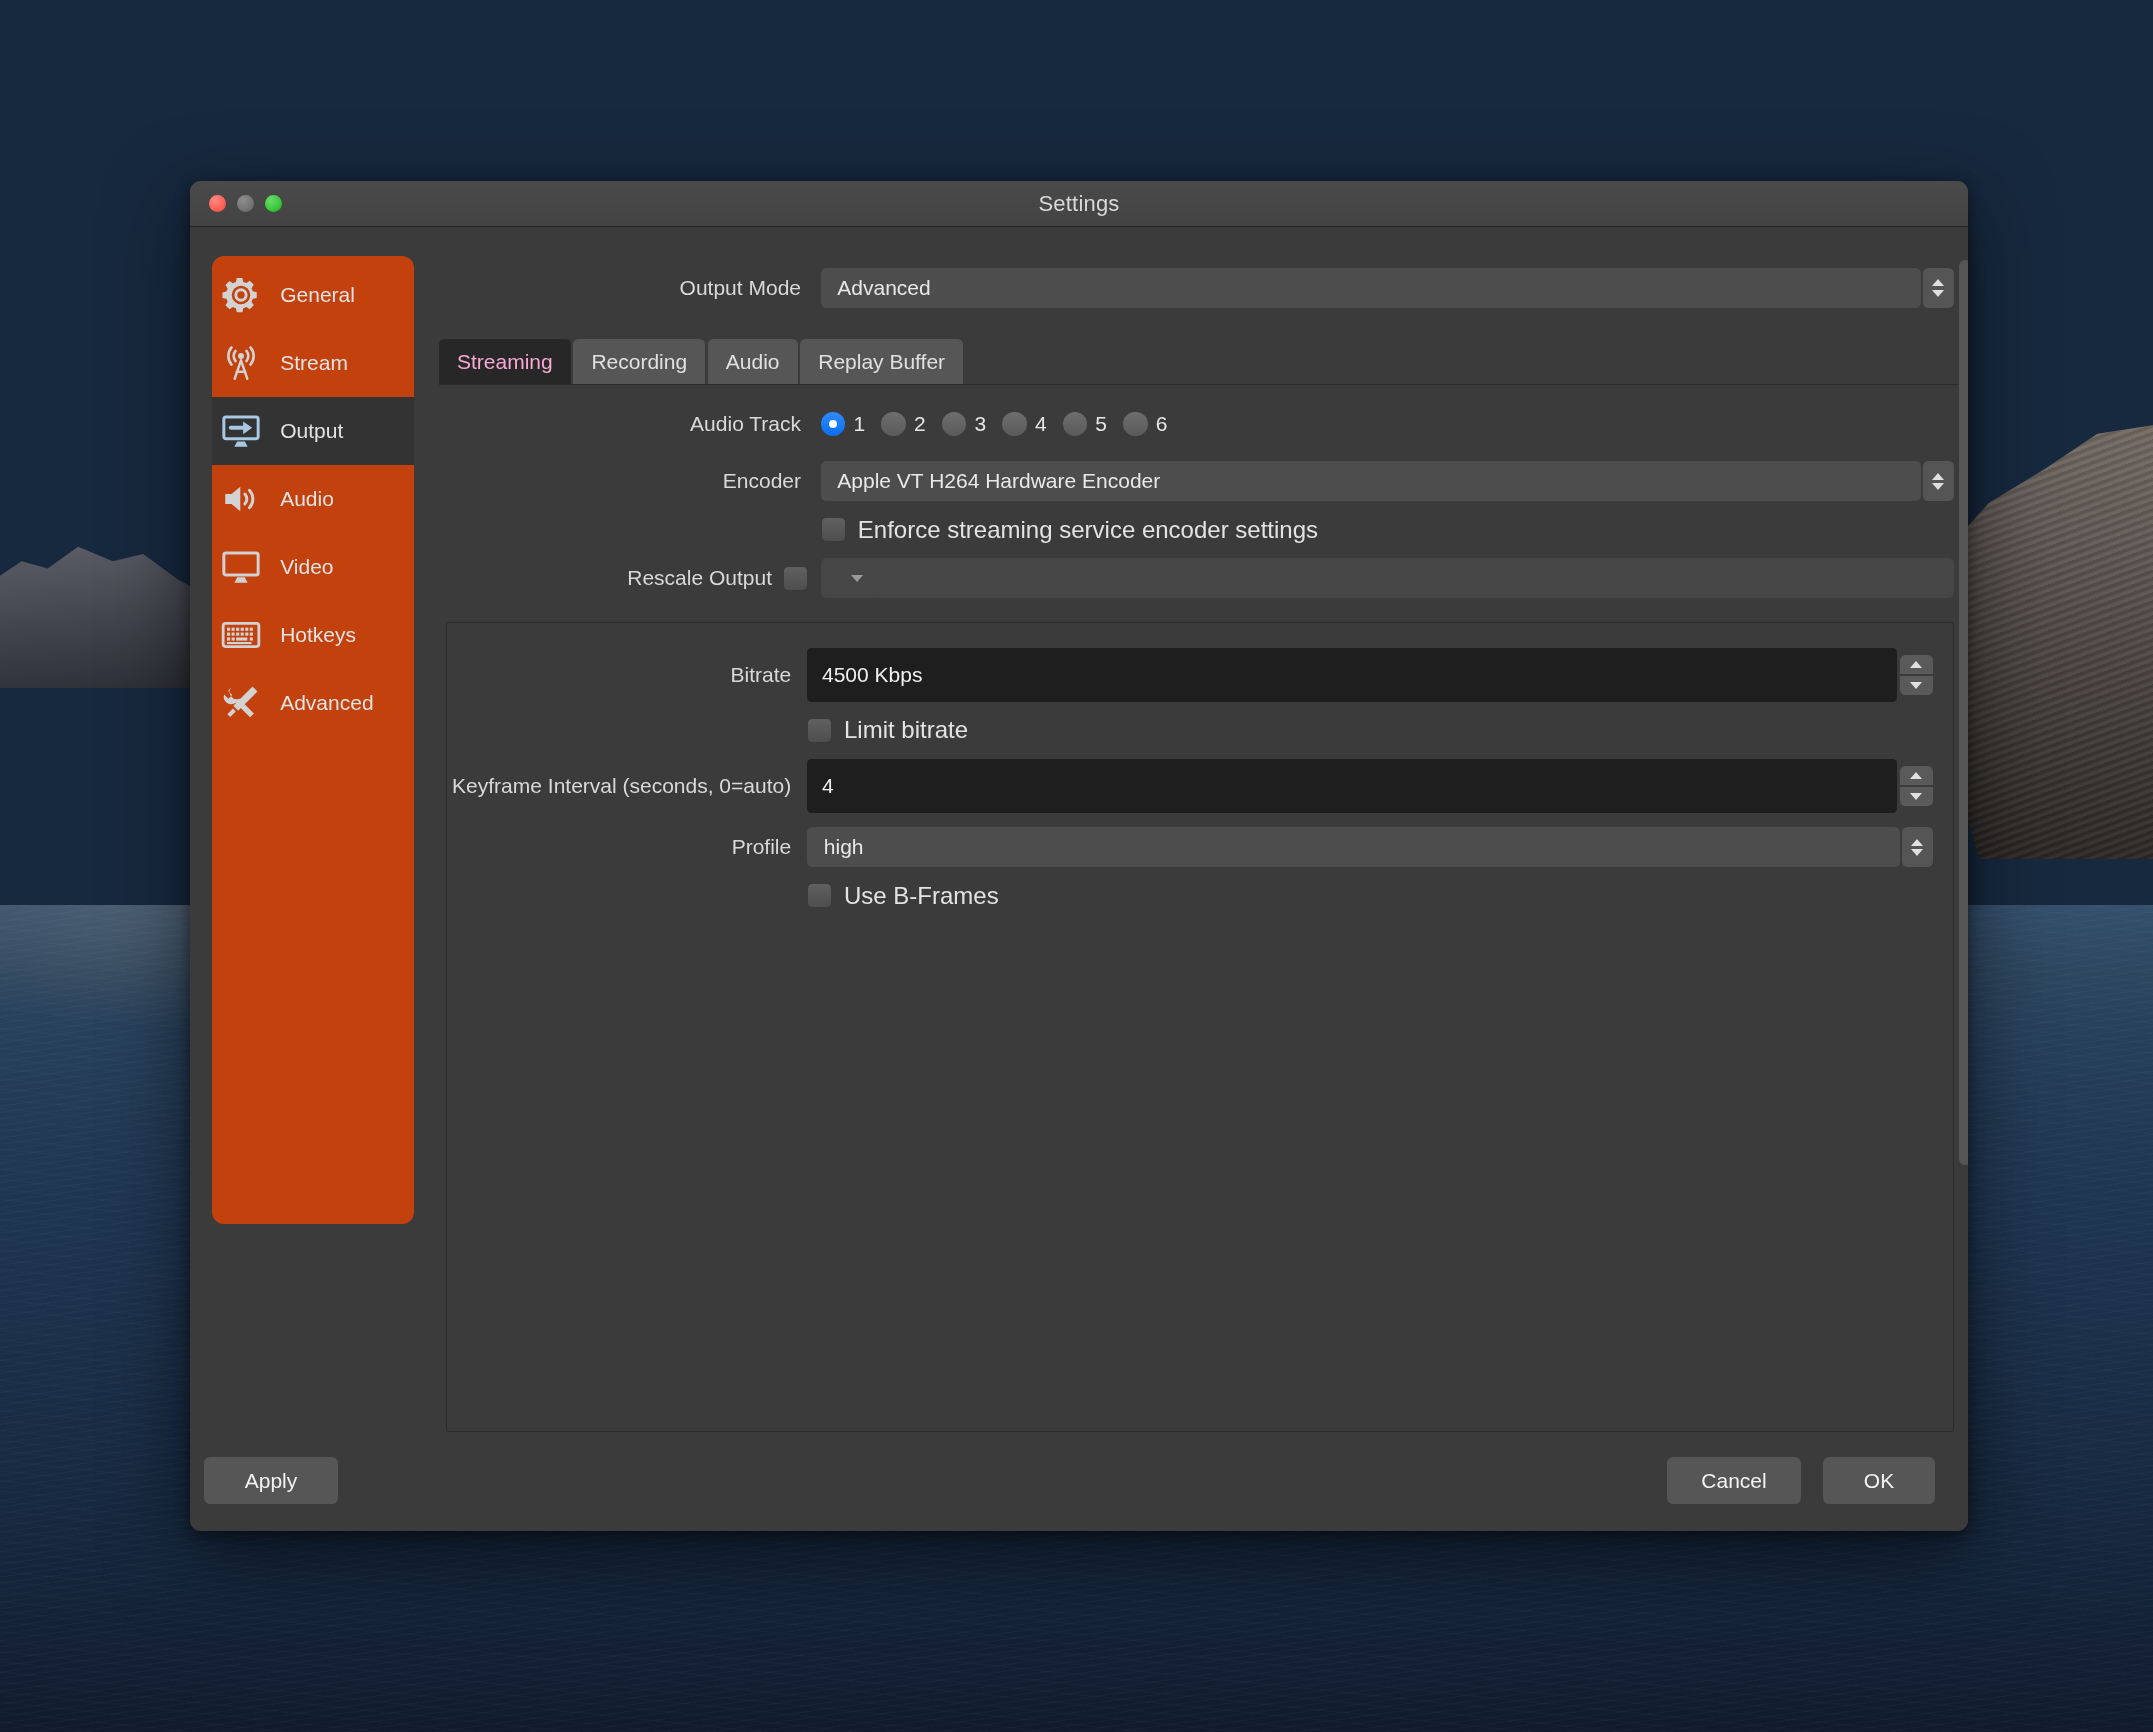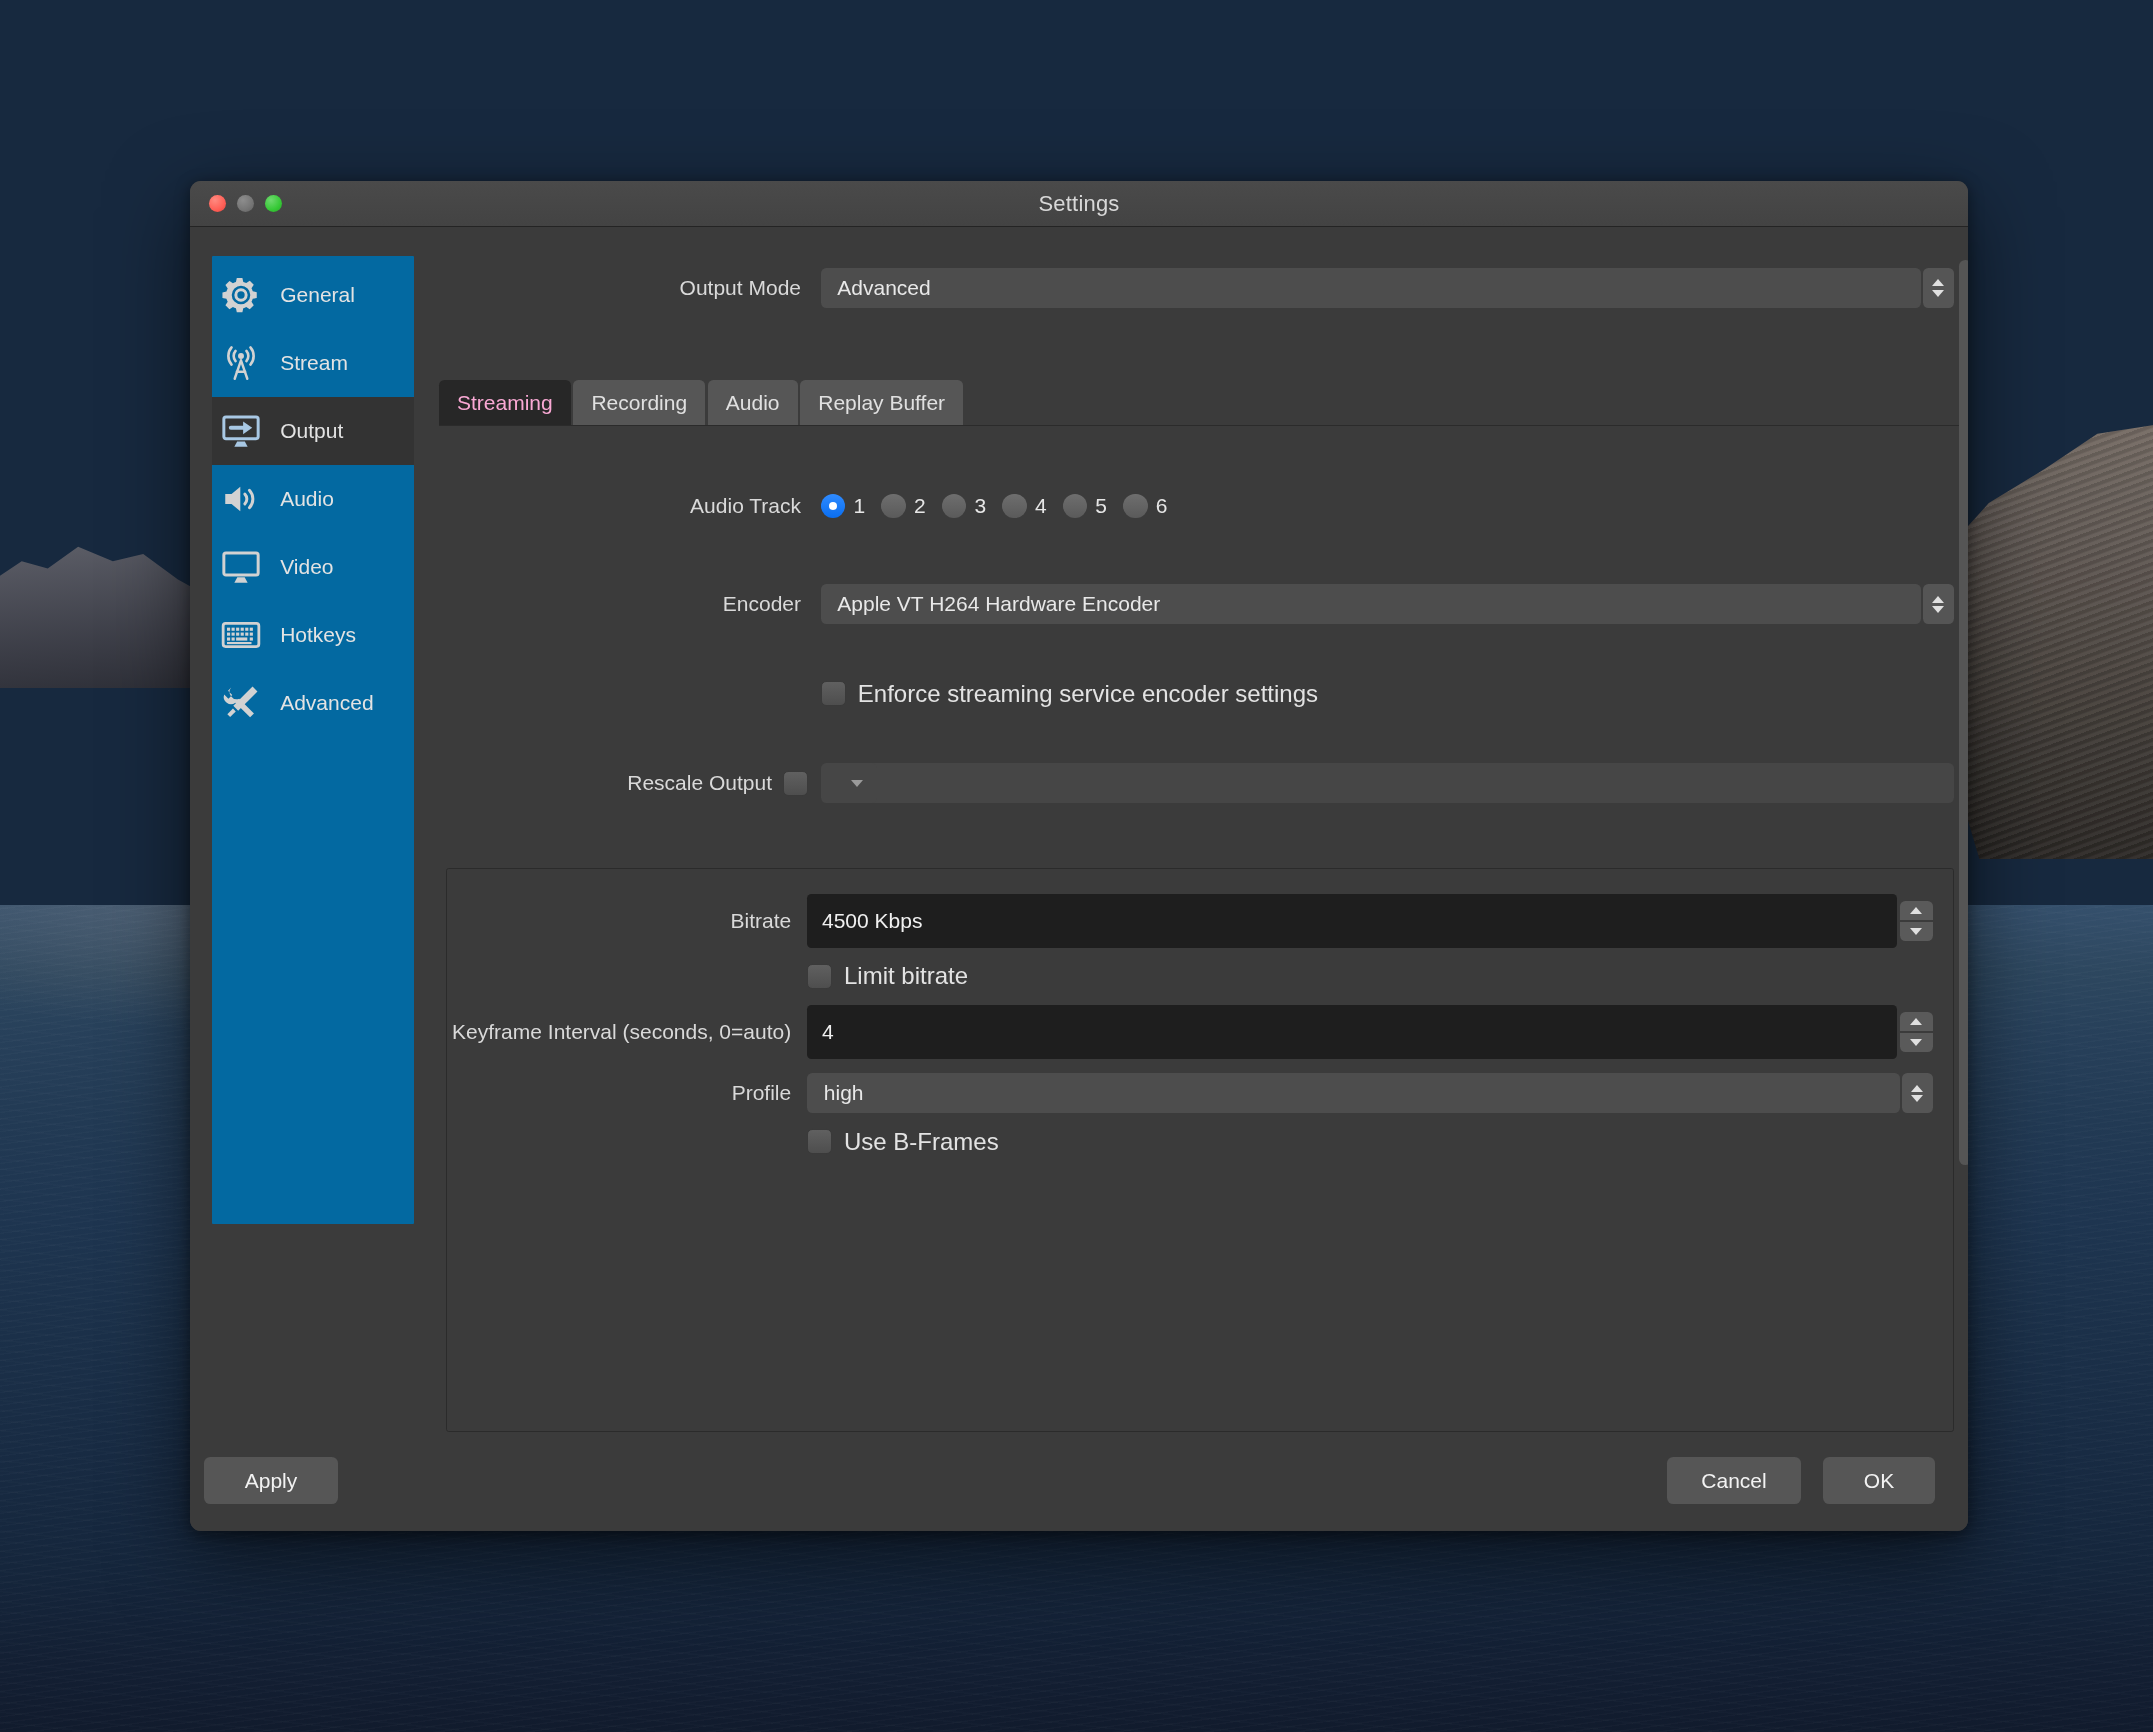--- a/index.html
+++ b/index.html
@@ -171,22 +171,22 @@
     flex: 1 1 auto;
     display: flex;
     min-height: 0;
     padding: 29px 0 0 0;
   }
 
   
   #sidebar {
     flex: 0 0 202px;
     margin-left: 22px;
-    background: #0369a1;
-    border-radius: 1px;
+    background: #c2410c;
+    border-radius: 12px;
     height: 968px;
     padding-top: 5.4px;
     box-sizing: border-box;
   }
   .nav-item {
     display: flex;
     align-items: center;
     gap: 18px;
     height: 68px;
     padding-left: 7.2px;
@@ -206,21 +206,20 @@
   .nav-icon svg { display: block; }
 
   
   #content {
     flex: 1 1 auto;
     min-width: 0;
     display: flex;
     flex-direction: column;
     padding: 12px 0 0 25px;
     position: relative;
-    gap: 41px;
   }
 
   .row {
     display: flex;
     align-items: center;
   }
 
   .field-label {
     color: #d9d9d9;
     font-size: 21px;

